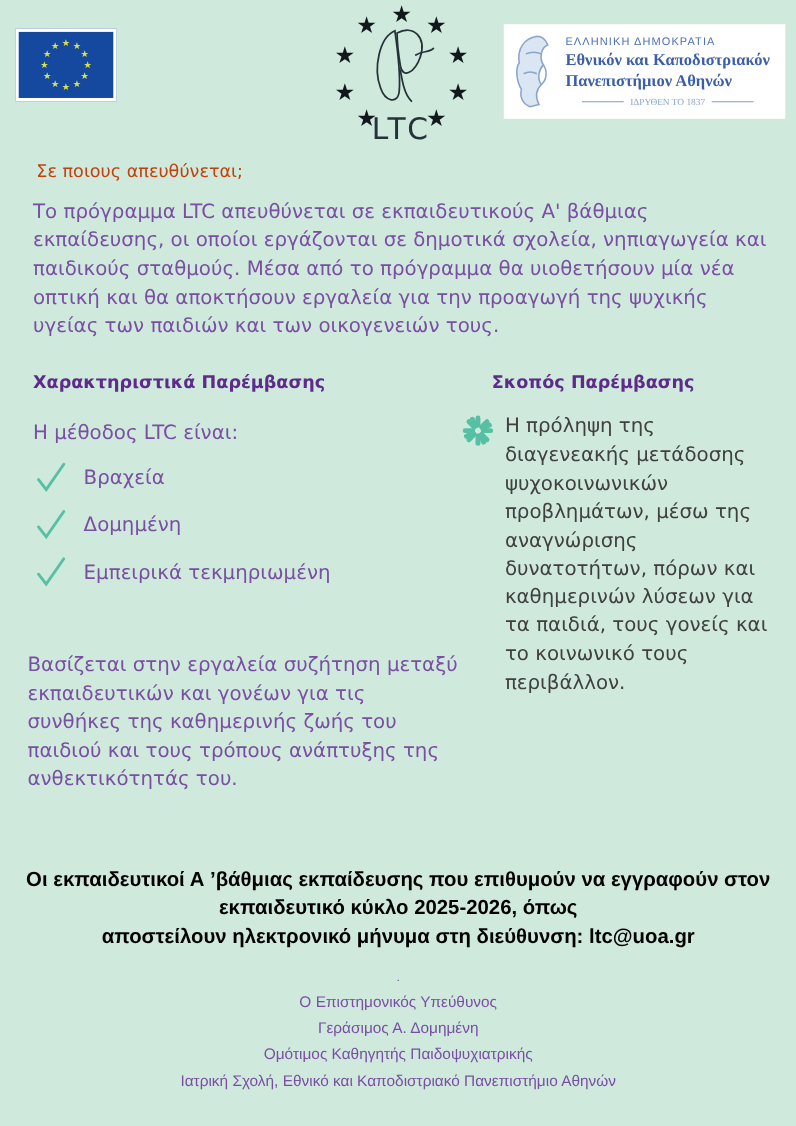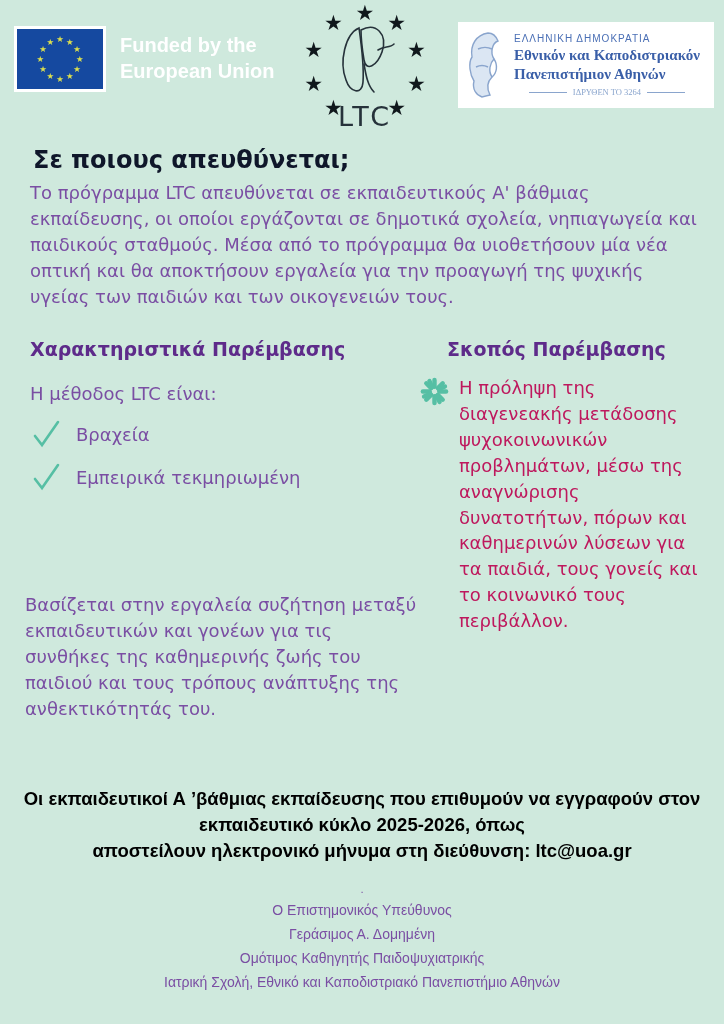--- a/index.html
+++ b/index.html
@@ -23,35 +23,35 @@
     display:flex;align-items:center;padding:4px 6px;box-sizing:border-box;}
   .uni-emblem{width:44px;height:72px;flex:none;margin-right:6px;}
   .uni-text{display:flex;flex-direction:column;align-items:flex-start;color:#3c5fa7;}
   .uni-line1{font-family:"Liberation Sans",sans-serif;font-size:10px;letter-spacing:1px;color:#4a6fb5;margin-bottom:2px;}
   .uni-line2,.uni-line3{font-family:"Liberation Serif",serif;font-weight:bold;font-size:15px;line-height:1.25;color:#3a5fa8;}
   .uni-line4{font-family:"Liberation Serif",serif;font-size:8.5px;color:#8aa5cd;margin-top:4px;align-self:center;
     display:flex;align-items:center;gap:6px;}
   .uni-line4 .rule{display:inline-block;width:38px;height:1px;background:#8aa5cd;}
   
   .intro-heading{position:absolute;left:33px;top:146px;
-    color:#0f172a;font-weight:bold;font-size:24px;}
+    color:#c2410c;font-weight:normal;font-size:16px;}
   .intro-body{position:absolute;left:30px;top:180px;width:668px;
     color:#7a4ea3;font-size:18px;line-height:1.45;}
   
-  .col-heading{position:absolute;color:#5e2b8a;font-weight:bold;font-size:19px;text-align:right;}
+  .col-heading{position:absolute;color:#5e2b8a;font-weight:bold;font-size:16px;text-align:right;}
   .col-heading.left{left:30px;top:338px;}
   .col-heading.right{left:447px;top:338px;}
   .method-intro{position:absolute;left:30px;top:383px;color:#7a4ea3;font-size:18px;}
   .checklist{position:absolute;left:32px;top:420px;width:360px;}
   .check-item{display:flex;align-items:center;margin-bottom:15px;height:28px;text-align:center;}
   .check-icon{width:30px;height:28px;flex:none;}
   .check-label{margin-left:14px;color:#7a4ea3;font-size:18px;}
   .purpose-row{position:absolute;left:420px;top:375px;width:292px;display:flex;}
   .starburst{width:29px;height:29px;flex:none;margin-top:2px;}
-  .purpose-body{margin-left:10px;color:#be185d;font-size:18px;line-height:1.44;width:252px;}
+  .purpose-body{margin-left:10px;color:#404040;font-size:18px;line-height:1.44;width:252px;}
   .based-body{position:absolute;left:25px;top:592px;width:396px;
     color:#7a4ea3;font-size:18px;line-height:1.44;}
   
   .cta{position:absolute;left:0;top:786px;width:724px;text-align:center;
     font-family:"Liberation Sans",sans-serif;font-weight:bold;
     color:#000000;font-size:18.5px;line-height:1.4;}
   
   .footer-dot{position:absolute;left:0;top:884px;width:724px;text-align:center;
     color:#7a4ea3;font-size:10px;}
   .footer{position:absolute;left:0;top:898px;width:724px;text-align:center;
@@ -75,24 +75,20 @@
           <text x="63.2" y="45.5">★</text>
             <text x="55.5" y="53.2">★</text>
           <text x="45" y="56">★</text>
             <text x="34.5" y="53.2">★</text>
           <text x="26.8" y="45.5">★</text>
             <text x="24" y="35">★</text>
           <text x="26.8" y="24.5">★</text>
             <text x="34.5" y="16.8">★</text>
         </g>
       </svg>
-    </div>
-    <div class="eu-text">
-      <div>Funded by the</div>
-      <div>European Union</div>
     </div>
   </div>
 
   <div class="ltc-logo">
     <svg viewBox="0 0 166 132" xmlns="http://www.w3.org/2000/svg">
       <g fill="#10181c" font-family="DejaVu Sans" font-size="21" text-anchor="middle">
         <text x="83" y="18">★</text>
         <text x="114.7" y="28.3">★</text>
           <text x="51.3" y="28.3">★</text>
         <text x="134.4" y="55.3">★</text>
@@ -120,41 +116,47 @@
         <path d="M14,20 C18,18 24,18 28,20" fill="none"></path>
         <path d="M12,38 C16,36 20,36 24,38" fill="none"></path>
       </g>
     </svg>
     <div class="uni-text">
       <div class="uni-line1">ΕΛΛΗΝΙΚΗ ΔΗΜΟΚΡΑΤΙΑ</div>
       <div class="uni-line2">Εθνικόν και Καποδιστριακόν</div>
       <div class="uni-line3">Πανεπιστήμιον Αθηνών</div>
       <div class="uni-line4">
         <span class="rule"></span>
-        <span>ΙΔΡΥΘΕΝ ΤΟ 3264</span>
+        <span>ΙΔΡΥΘΕΝ ΤΟ 1837</span>
         <span class="rule"></span>
       </div>
     </div>
   </div>
 </div>
 
 <div class="intro-heading">Σε ποιους απευθύνεται;</div>
 <div class="intro-body">Το πρόγραμμα LTC απευθύνεται σε εκπαιδευτικούς Α' βάθμιας εκπαίδευσης, οι οποίοι εργάζονται σε δημοτικά σχολεία, νηπιαγωγεία και παιδικούς σταθμούς. Μέσα από το πρόγραμμα θα υιοθετήσουν μία νέα οπτική και θα αποκτήσουν εργαλεία για την προαγωγή της ψυχικής υγείας των παιδιών και των οικογενειών τους.</div>
 
 <div class="col-heading left">Χαρακτηριστικά Παρέμβασης</div>
 <div class="col-heading right">Σκοπός Παρέμβασης</div>
 
 <div class="method-intro">Η μέθοδος LTC είναι:</div>
 
 <div class="checklist">
   <div class="check-item">
     <svg class="check-icon" viewBox="0 0 30 28">
       <polyline points="3,16 10,25 26,2" fill="none" stroke="#56bfa4" stroke-width="2.6" stroke-linecap="round"></polyline>
     </svg>
     <span class="check-label">Βραχεία</span>
+  </div>
+  <div class="check-item">
+    <svg class="check-icon" viewBox="0 0 30 28">
+      <polyline points="3,16 10,25 26,2" fill="none" stroke="#56bfa4" stroke-width="2.6" stroke-linecap="round"></polyline>
+    </svg>
+    <span class="check-label">Δομημένη</span>
   </div>
   <div class="check-item">
     <svg class="check-icon" viewBox="0 0 30 28">
       <polyline points="3,16 10,25 26,2" fill="none" stroke="#56bfa4" stroke-width="2.6" stroke-linecap="round"></polyline>
     </svg>
     <span class="check-label">Εμπειρικά τεκμηριωμένη</span>
   </div>
 </div>
 
 <div class="purpose-row">

